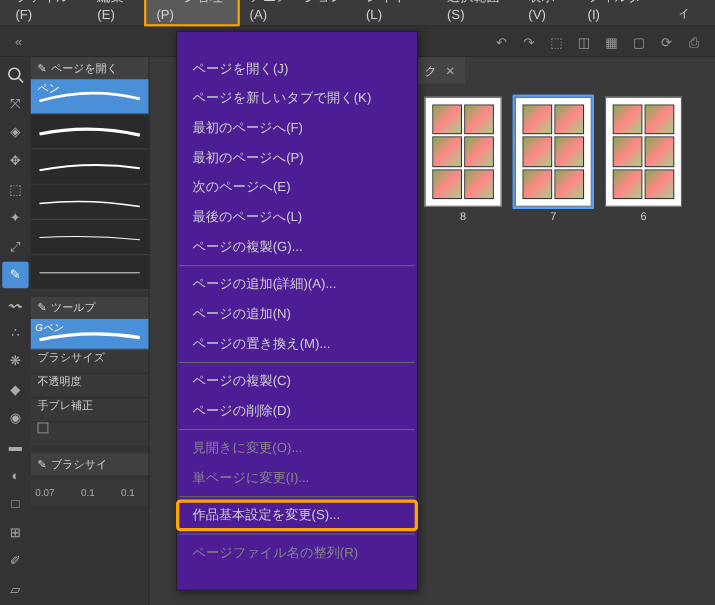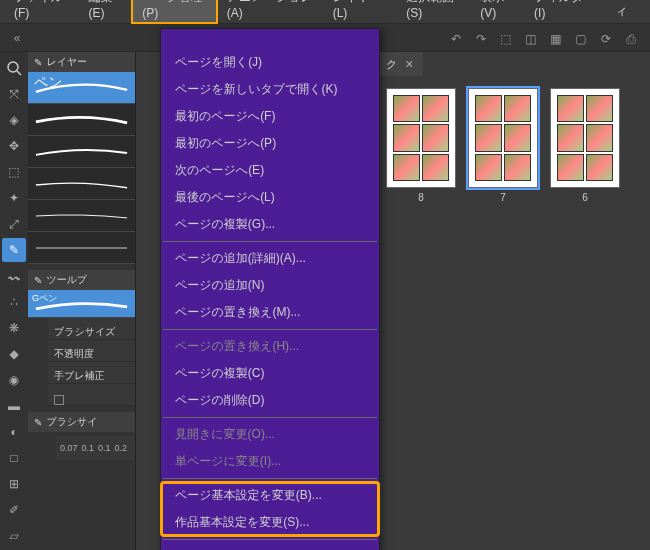--- a/index.html
+++ b/index.html
@@ -19,24 +19,24 @@
   .left-toolstrip .tool { width: 24px; height: 24px; display: flex; align-items: center; justify-content: center; color: #aaa; cursor: pointer; }
   .left-toolstrip .tool.active { background: #4a90d9; color: #fff; border-radius: 2px; }
   
   .panel-col { width: 108px; background: #333; border-right: 1px solid #222; }
   .panel-header { height: 20px; background: #404040; display: flex; align-items: center; padding: 0 6px; font-size: 10px; gap: 4px; }
   .subtool-list { }
   .subtool-item { height: 32px; background: #2a2a2a; border-bottom: 1px solid #444; position: relative; }
   .subtool-item.active { background: #4a90d9; }
   .brush-stroke { position: absolute; left: 6px; right: 6px; top: 50%; height: 12px; transform: translateY(-50%); }
   .brush-stroke svg { width: 100%; height: 100%; }
-  .prop-row { height: 22px; display: flex; align-items: flex-end; padding: 0 6px; font-size: 10px; background: #383838; border-bottom: 1px solid #2e2e2e; margin-left: 20px; }
+  .prop-row { height: 22px; display: flex; align-items: flex-start; padding: 0 6px; font-size: 10px; background: #383838; border-bottom: 1px solid #2e2e2e; }
   .prop-label { flex: 1; }
   
-  .ruler-row { height: 24px; background: #383838; display: flex; align-items: center; font-size: 9px; color: #aaa; padding: 0 4px; gap: 4px; margin-top: 4px; margin-left: 28px; }
+  .ruler-row { height: 24px; background: #383838; display: flex; align-items: center; font-size: 9px; color: #aaa; padding: 0 4px; gap: 24px; margin-top: 4px; }
   .ruler-tick { }
   
   .dropdown { position: absolute; left: 160px; top: 28px; width: 220px; background: #4c1d95; border: 1px solid #222; box-shadow: 2px 2px 8px rgba(0,0,0,0.5); z-index: 100; padding: 20px 0; }
   .dropdown-item { padding: 5px 14px; font-size: 12px; cursor: pointer; position: relative; }
   .dropdown-item.disabled { color: #888; cursor: default; }
   .dropdown-sep { height: 1px; background: #666; margin: 3px 2px; }
   .highlight-box { outline: 3px solid #ffa500; outline-offset: -2px; border-radius: 3px; }
   
   .page-area { flex: 1; background: #3a3a3a; position: relative; }
   .page-tab { position: absolute; left: 0; top: 0; height: 24px; display: flex; align-items: center; }
@@ -107,25 +107,25 @@
     <div class="tool">◐</div>
     <div class="tool">□</div>
     <div class="tool">⊞</div>
     <div class="tool">✐</div>
     <div class="tool">▱</div>
   </div>
 
   <div class="panel-col">
     <div class="panel-header">
       <span>✎</span>
-      <span>レイヤー</span>
+      <span>ページを開く</span>
     </div>
     <div class="subtool-list">
       <div class="subtool-item active">
-        <span style="position:absolute;left:6px;top:2px;font-size:14px;color:#fff;">ペン</span>
+        <span style="position:absolute;left:6px;top:2px;font-size:10px;color:#fff;">ペン</span>
         <div class="brush-stroke">
             <svg viewBox="0 0 100 12">
               <path d="M2 10 Q 50 -4 98 8" stroke="#fff" stroke-width="2.5" fill="none"></path>
             </svg>
           </div>
       </div>
       <div class="subtool-item">
           <div class="brush-stroke">
             <svg viewBox="0 0 100 12">
               <path d="M2 8 Q 50 -2 98 9" stroke="#fff" stroke-width="3" fill="none"></path>
@@ -160,21 +160,21 @@
             </svg>
           </div>
         </div>
     </div>
 
     <div class="panel-header" style="margin-top:6px;">
       <span>✎</span>
       <span>ツールプ</span>
     </div>
     <div class="subtool-item active" style="height:28px;">
-      <span style="position:absolute;left:4px;top:2px;font-size:9px;color:#fff;">Gペン</span>
+      <span style="position:absolute;left:4px;top:2px;font-size:9px;color:#fff;font-style:italic;">Gペン</span>
       <div class="brush-stroke" style="top:60%;">
           <svg viewBox="0 0 100 10">
             <path d="M2 8 Q 50 -2 98 6" stroke="#fff" stroke-width="3" fill="none"></path>
           </svg>
         </div>
     </div>
     <div class="prop-row">
         <span class="prop-label">ブラシサイズ</span>
       </div>
     <div class="prop-row">
@@ -256,27 +256,25 @@
   <div class="dropdown-item">最初のページへ(F)</div>
   <div class="dropdown-item">最初のページへ(P)</div>
   <div class="dropdown-item">次のページへ(E)</div>
   <div class="dropdown-item">最後のページへ(L)</div>
   <div class="dropdown-item">ページの複製(G)...</div>
   <div class="dropdown-sep"></div>
   <div class="dropdown-item">ページの追加(詳細)(A)...</div>
   <div class="dropdown-item">ページの追加(N)</div>
   <div class="dropdown-item">ページの置き換え(M)...</div>
   <div class="dropdown-sep"></div>
-  <div class="dropdown-item disabled">ページの置き換え(H)...</div>
   <div class="dropdown-item">ページの複製(C)</div>
   <div class="dropdown-item">ページの削除(D)</div>
   <div class="dropdown-sep"></div>
   <div class="dropdown-item disabled">見開きに変更(O)...</div>
   <div class="dropdown-item disabled">単ページに変更(I)...</div>
   <div class="dropdown-sep"></div>
   <div class="highlight-box">
-    <div class="dropdown-item">ページ基本設定を変更(B)...</div>
     <div class="dropdown-item">作品基本設定を変更(S)...</div>
   </div>
   <div class="dropdown-sep"></div>
   <div class="dropdown-item disabled">ページファイル名の整列(R)</div>
 
 </div>
 
 </body></html>

